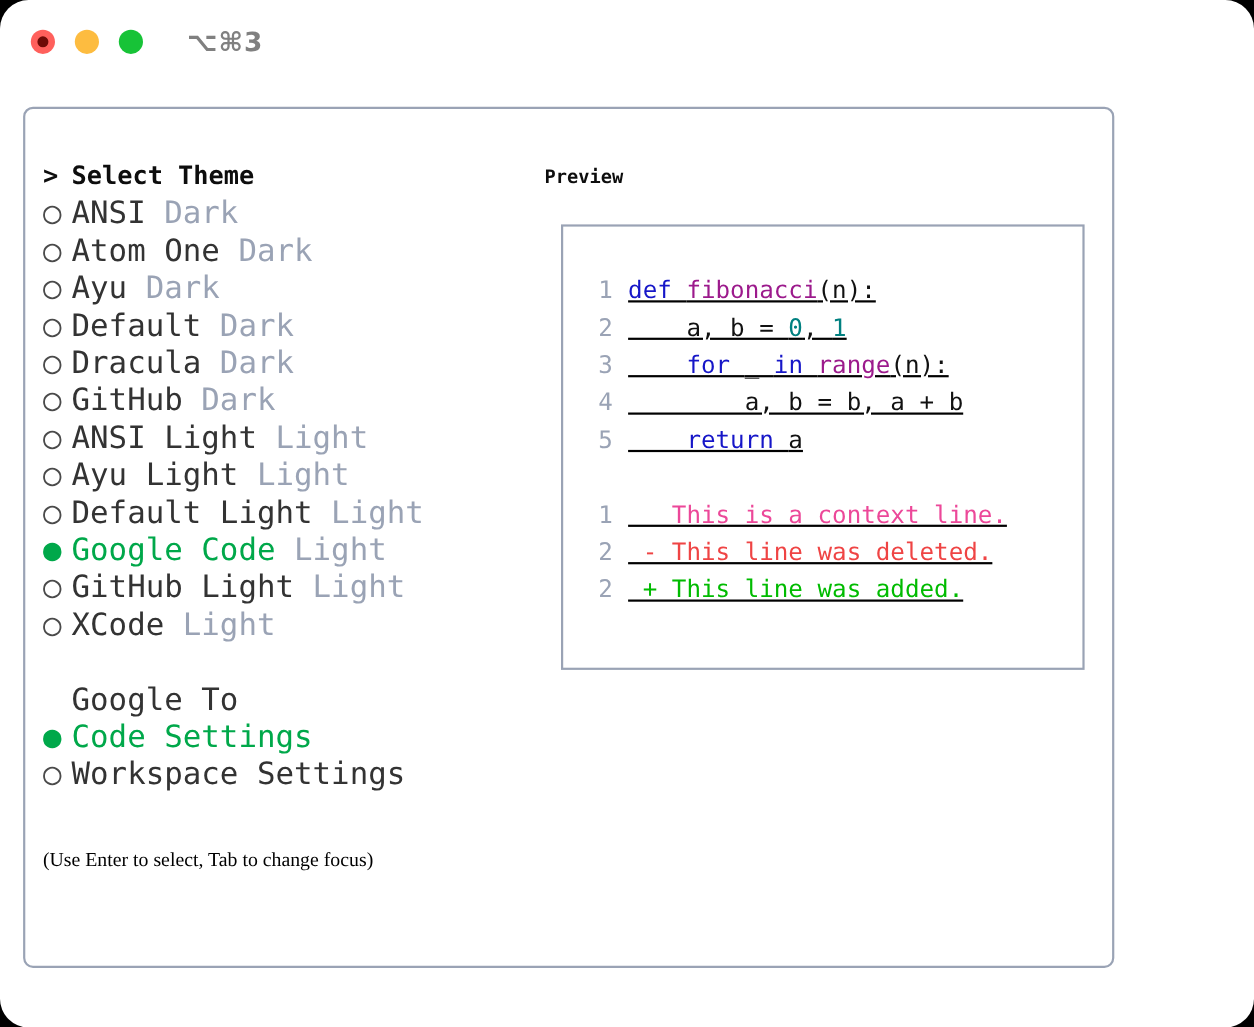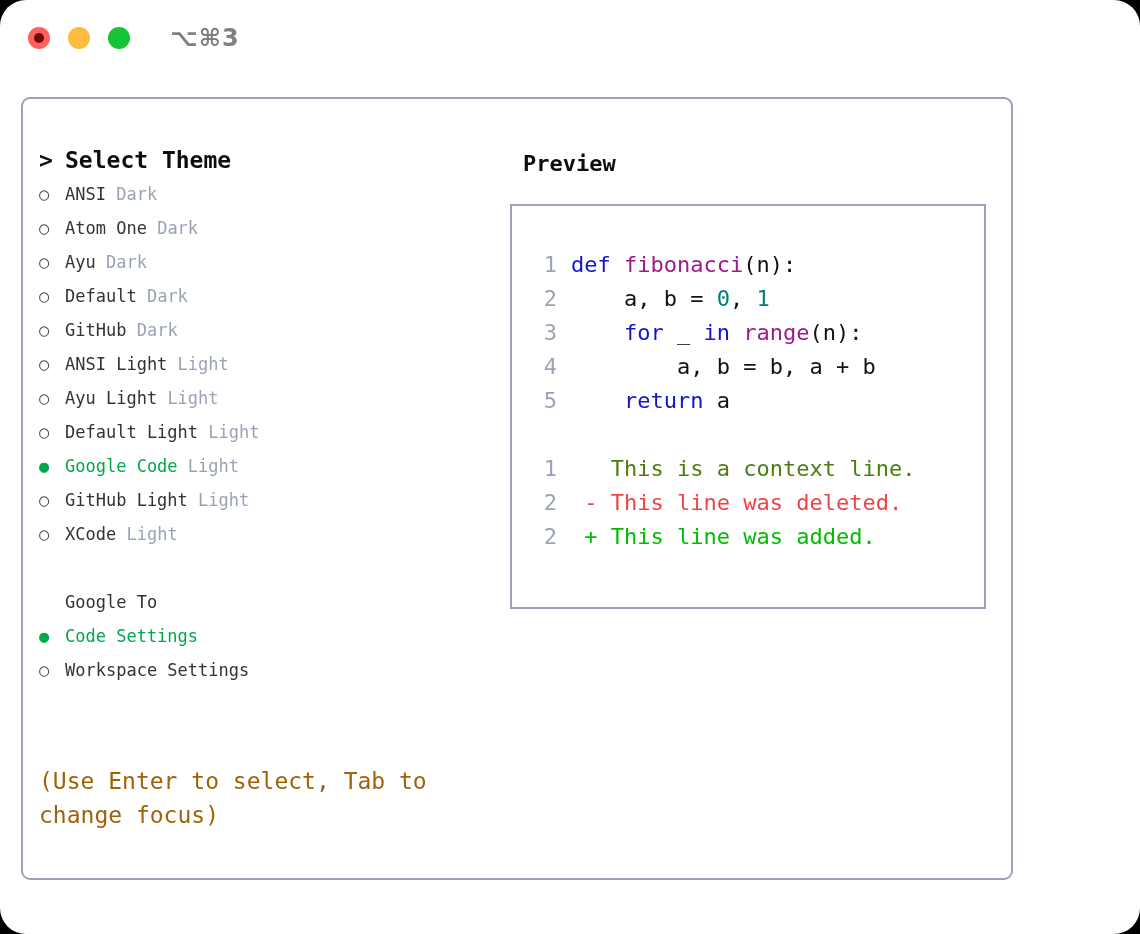--- a/index.html
+++ b/index.html
@@ -75,21 +75,21 @@
   
   #left-col {
     position: absolute;
     left: 16px;
     top: 44px;
     width: 440px;
   }
   .row {
     height: 34px;
     line-height: 34px;
-    font-size: 17px;
+    font-size: 28px;
     white-space: pre;
     color: #333333;
   }
   .heading {
     font-weight: bold;
     color: #0d0d0d;
     font-size: 23px;
   }
   .marker {
     display: inline-block;
@@ -101,32 +101,33 @@
   .label-norm { color: #333333; }
   .tag {
     color: #9aa3b5;
   }
   .spacer { height: 34px; }
   #hint {
     position: absolute;
     left: 16px;
     top: 665px;
     width: 410px;
-    font-size: 23px;
+    font-size: 18px;
     line-height: 34px;
-    color: #a16207;
+    color: #000000;
     white-space: pre-wrap;
+    font-family: Liberation Serif, serif;
   }
 
   
   #preview-title {
     position: absolute;
-    left: 500px;
+    left: 472px;
     top: 52px;
-    font-size: 22px;
+    font-size: 17px;
     font-weight: bold;
     color: #0d0d0d;
   }
   #preview-box {
     position: absolute;
     left: 487px;
     top: 105px;
     width: 476px;
     height: 405px;
     border: 2px solid #9aa3b5;
@@ -134,33 +135,33 @@
     box-sizing: border-box;
   }
   #code {
     position: absolute;
     left: 17px;
     top: 42px;
     font-size: 22px;
     line-height: 34px;
     white-space: pre;
   }
-  .cl { height: 34px; }
+  .cl { height: 34px; text-decoration: underline; }
   .ln {
     display: inline-block;
     width: 28px;
     text-align: right;
     color: #9aa3b5;
     margin-right: 14px;
   }
   .kw  { color: #1616c8; }
   .fn  { color: #9c1a8c; }
   .num { color: #008080; }
   .pl  { color: #111111; }
-  .ctx { color: #4d7c0f; }
+  .ctx { color: #ec4899; }
   .del { color: #ef4444; }
   .add { color: #00bb00; margin-top: 43px; }
 </style>
 </head>
 <body>
 
 <div id="window">
 
   <div id="titlebar">
     <div class="dot" id="dot-close"></div>
@@ -172,20 +173,21 @@
 
   <div id="panel">
 
     <div id="left-col">
       <div class="row heading"><span class="marker">&gt;</span><span>Select Theme</span></div>
       <div id="theme-list">
           <div class="row"><span class="marker bullet-off">○</span><span class="label-norm">ANSI</span><span> </span><span class="tag">Dark</span></div>
           <div class="row"><span class="marker bullet-off">○</span><span class="label-norm">Atom One</span><span> </span><span class="tag">Dark</span></div>
           <div class="row"><span class="marker bullet-off">○</span><span class="label-norm">Ayu</span><span> </span><span class="tag">Dark</span></div>
           <div class="row"><span class="marker bullet-off">○</span><span class="label-norm">Default</span><span> </span><span class="tag">Dark</span></div>
+          <div class="row"><span class="marker bullet-off">○</span><span class="label-norm">Dracula</span><span> </span><span class="tag">Dark</span></div>
           <div class="row"><span class="marker bullet-off">○</span><span class="label-norm">GitHub</span><span> </span><span class="tag">Dark</span></div>
           <div class="row"><span class="marker bullet-off">○</span><span class="label-norm">ANSI Light</span><span> </span><span class="tag">Light</span></div>
           <div class="row"><span class="marker bullet-off">○</span><span class="label-norm">Ayu Light</span><span> </span><span class="tag">Light</span></div>
           <div class="row"><span class="marker bullet-off">○</span><span class="label-norm">Default Light</span><span> </span><span class="tag">Light</span></div>
           <div class="row"><span class="marker bullet-on">●</span><span class="label-sel">Google Code</span><span> </span><span class="tag">Light</span></div>
           <div class="row"><span class="marker bullet-off">○</span><span class="label-norm">GitHub Light</span><span> </span><span class="tag">Light</span></div>
           <div class="row"><span class="marker bullet-off">○</span><span class="label-norm">XCode</span><span> </span><span class="tag">Light</span></div>
         </div>
 
       <div class="spacer"></div>

